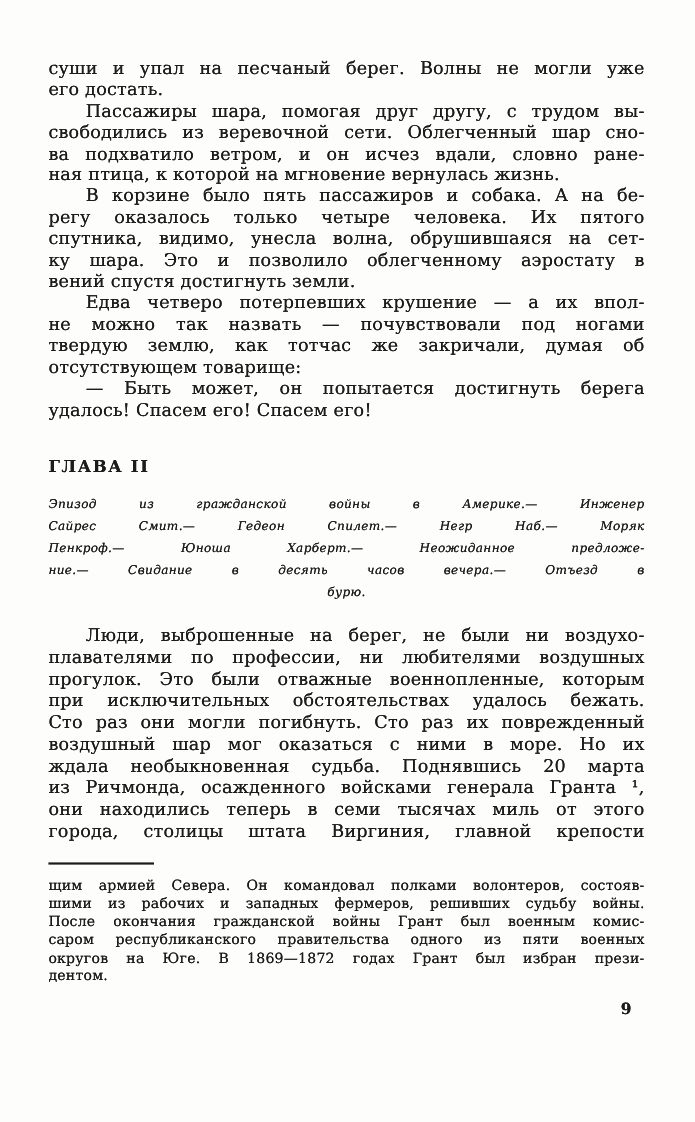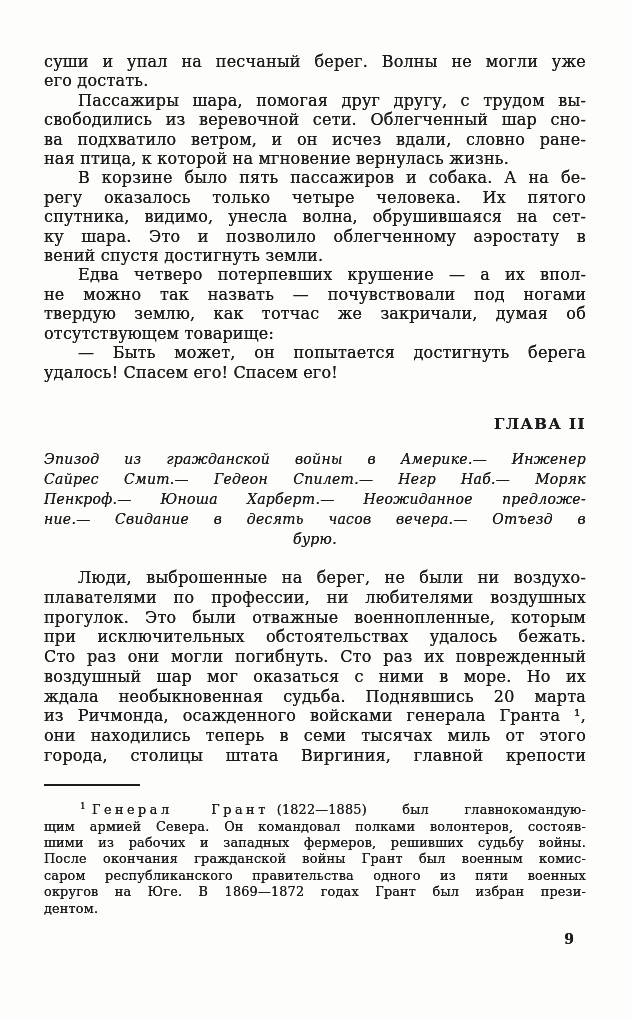--- a/index.html
+++ b/index.html
@@ -42,28 +42,28 @@
     text-align-last: justify;
     white-space: normal;
   }
   .tl.ind { text-indent: 34px; }
   
   .chapter-heading {
     margin-top: 32px;
     font-size: 15px;
     font-weight: bold;
     line-height: 20px;
-    text-align: right;
+    text-align: left;
     letter-spacing: 1.5px;
   }
   
   .block-summary { margin-top: 15px; }
   .block-summary .tl {
     font-style: italic;
-    font-size: 14px;
+    font-size: 11px;
     line-height: 20px;
     letter-spacing: 0.3px;
     word-spacing: 2px;
   }
   .tl.cen {
     text-align-last: center;
   }
   .block-opening { margin-top: 19px; }
   
   .footnote-rule {
@@ -143,21 +143,20 @@
       <div class="tl j">воздушный шар мог оказаться с ними в море. Но их</div>
       <div class="tl j">ждала необыкновенная судьба. Поднявшись 20 марта</div>
       <div class="tl j">из Ричмонда, осажденного войсками генерала Гранта ¹,</div>
       <div class="tl j">они находились теперь в семи тысячах миль от этого</div>
       <div class="tl j">города, столицы штата Виргиния, главной крепости</div>
     </div>
 
     <div class="footnote-rule"></div>
 
     <div class="block-footnote">
-      <div class="tl j ind fn-first"><sup>1</sup><span class="spaced">Генерал Грант</span><span>(1822—1885) был главнокомандую-</span></div>
       <div class="tl j">щим армией Севера. Он командовал полками волонтеров, состояв-</div>
       <div class="tl j">шими из рабочих и западных фермеров, решивших судьбу войны.</div>
       <div class="tl j">После окончания гражданской войны Грант был военным комис-</div>
       <div class="tl j">саром республиканского правительства одного из пяти военных</div>
       <div class="tl j">округов на Юге. В 1869—1872 годах Грант был избран прези-</div>
       <div class="tl">дентом.</div>
     </div>
 
     <div class="page-number">9</div>
 

